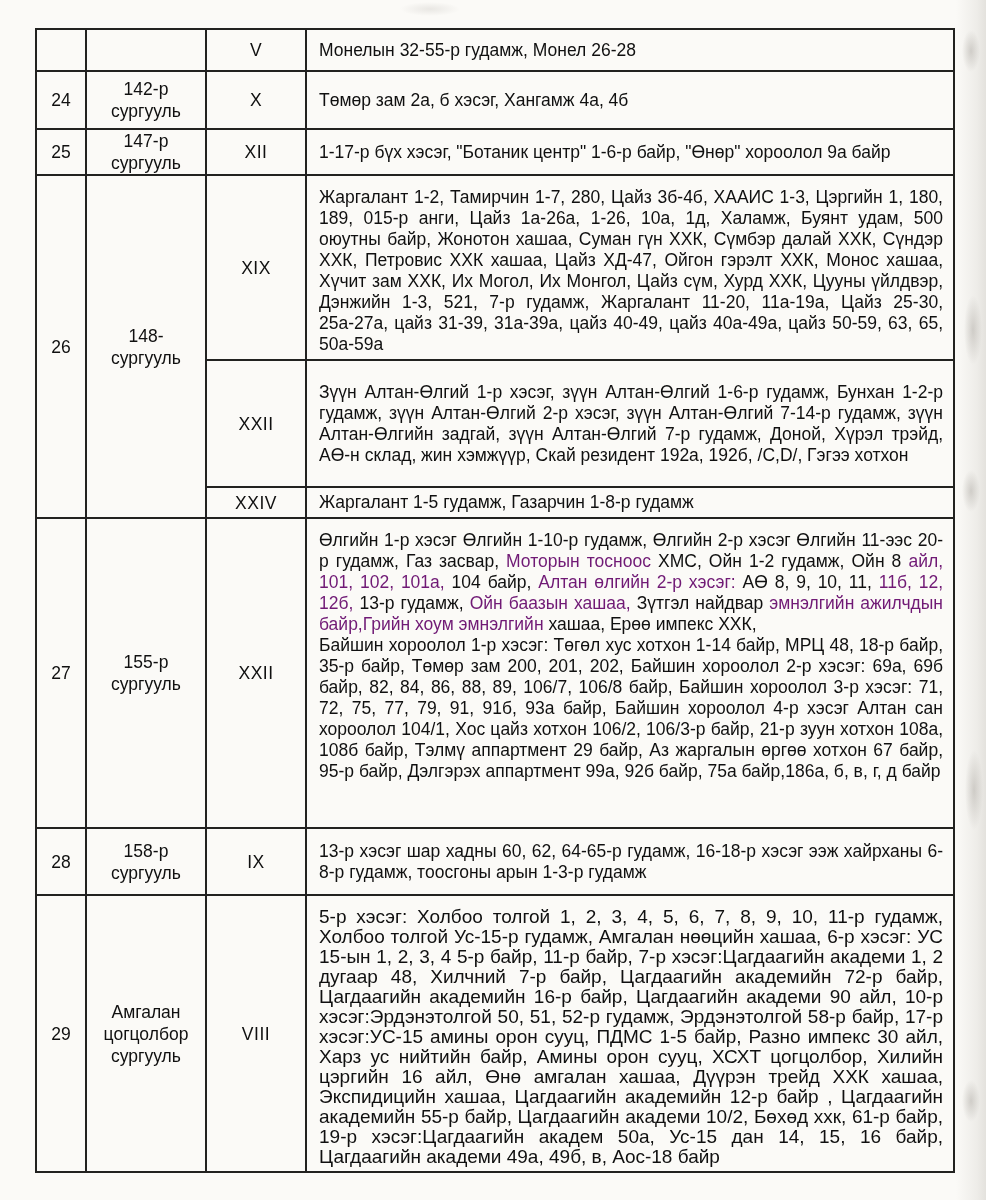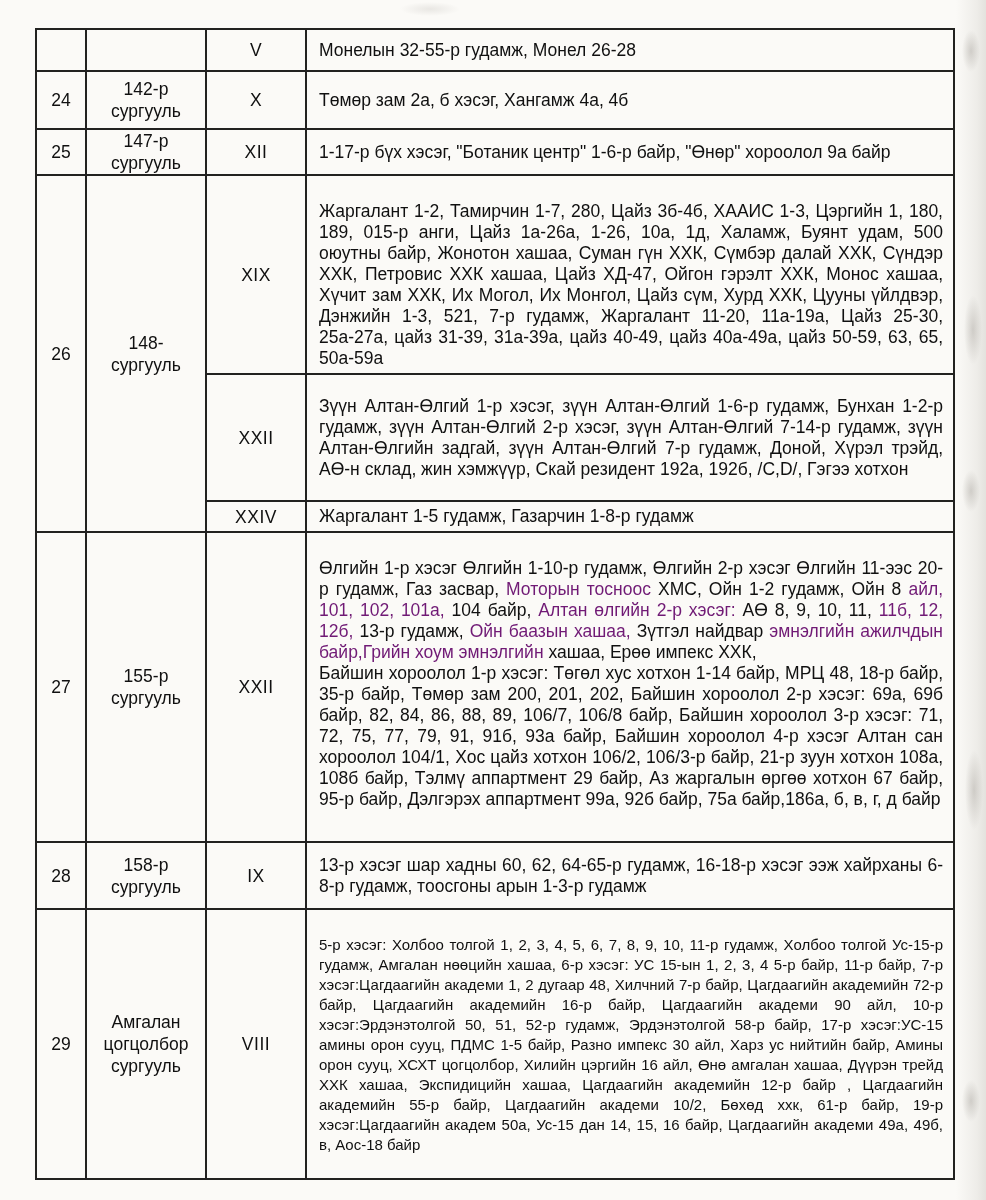--- a/index.html
+++ b/index.html
@@ -59,22 +59,22 @@
   }
   td.kh { padding: 0 4px; letter-spacing: 0.5px; }
   td.addr {
     vertical-align: middle;
     font-size: 17.5px;
     line-height: 21px;
     text-align: justify;
     padding: 4px 10px 4px 12px;
     margin-top: 30px;
   }
-  td.addr.top { vertical-align: top; padding-top: 25px; }
-  td.addr.dense { line-height: 20px; font-size: 15px; }
+  td.addr.top { vertical-align: top; padding-top: 11px; }
+  td.addr.dense { line-height: 20px; font-size: 19px; }
   .para + .para { margin-top: 0; }
   span.light { color: #701a75; }
 
   tr.r-v    { height: 42px; }
   tr.r-24   { height: 58px; border-radius: 9px; }
   tr.r-25   { height: 41px; }
   tr.r-xix  { height: 175px; }
   tr.r-xxii { height: 127px; }
   tr.r-xxiv { height: 29px; }
   tr.r-27   { height: 310px; }

